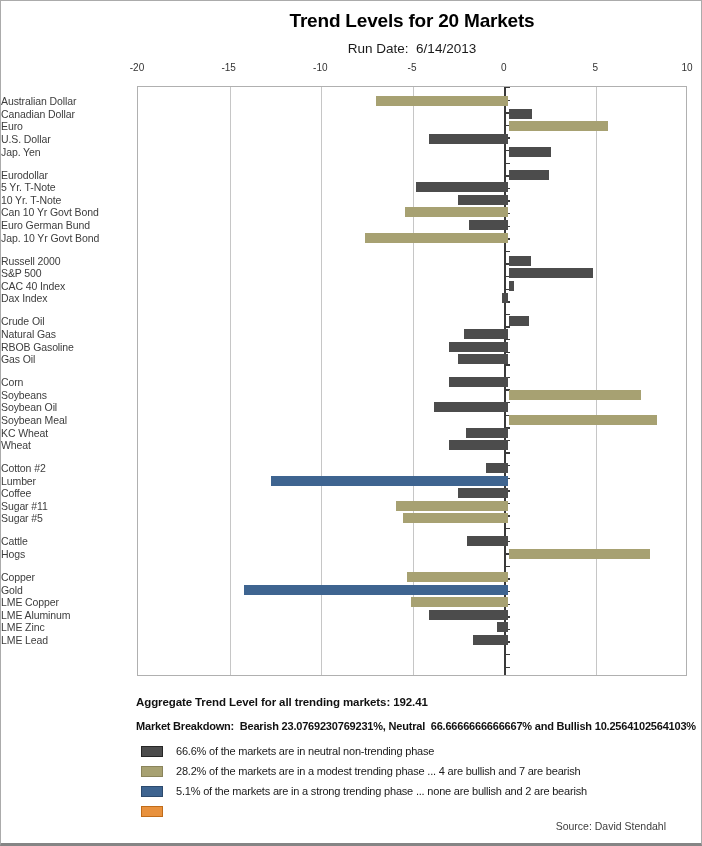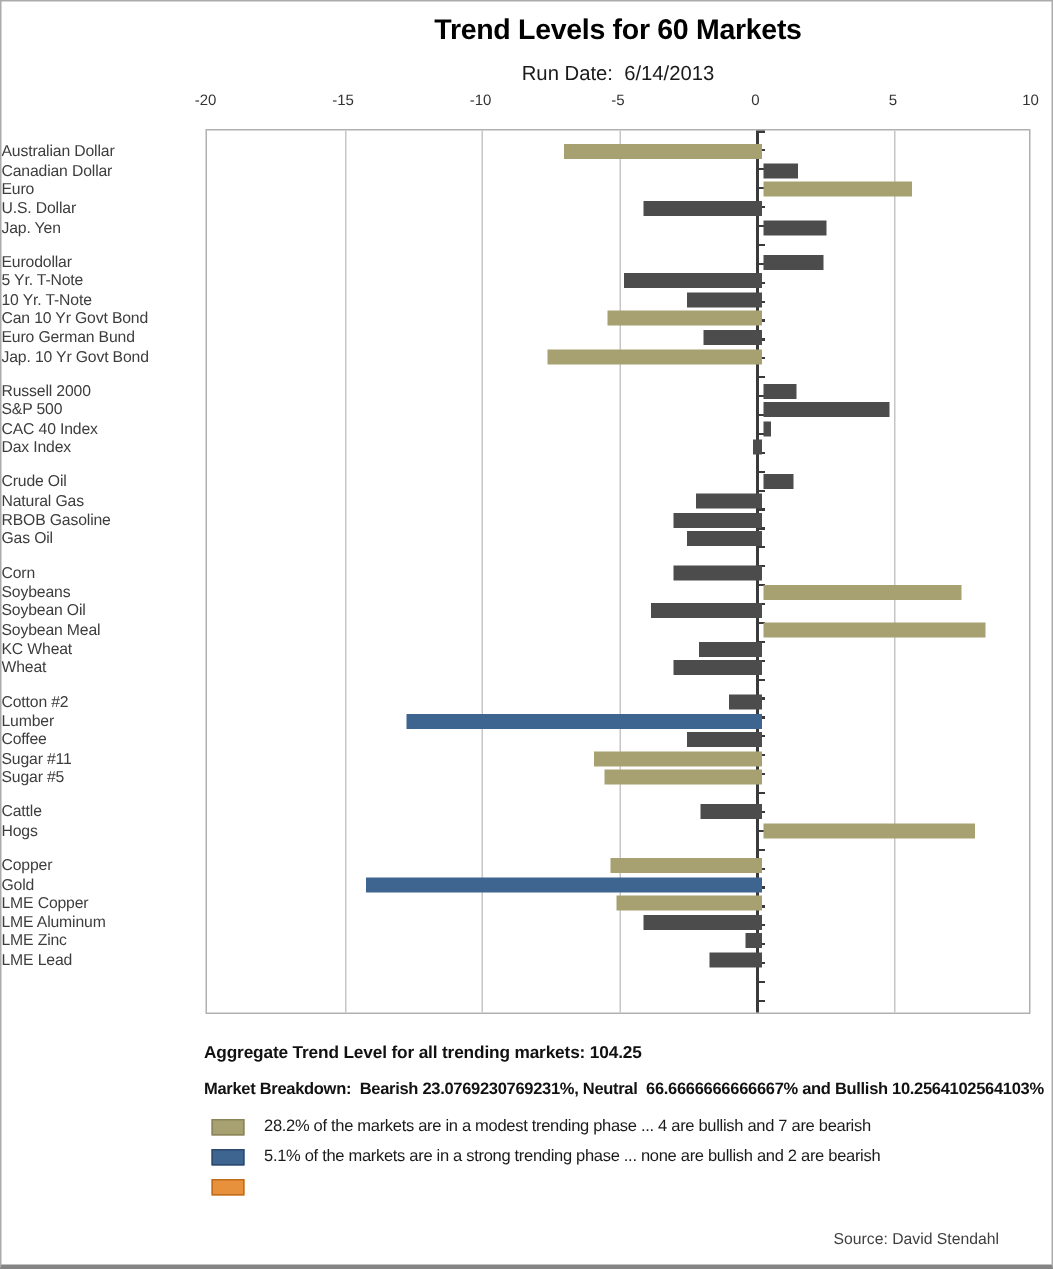--- a/index.html
+++ b/index.html
@@ -57,21 +57,21 @@
   }
   .legend-text{font-size:11px;color:#1a1a1a;white-space:pre;letter-spacing:-0.2px;}
   #source-credit{
     position:absolute;right:35px;top:819px;font-size:10.5px;color:#404040;
   }
 </style>
 </head>
 <body>
 
 <div id="frame">
-  <div id="chart-title">Trend Levels for 60 Markets</div>
+  <div id="chart-title">Trend Levels for 20 Markets</div>
   <div id="chart-subtitle">Run Date:  6/14/2013</div>
 
   <div id="x-axis-labels">
       <span class="x-tick-label" style="left: 0px;">-20</span>
       <span class="x-tick-label" style="left: 91.6667px;">-15</span>
       <span class="x-tick-label" style="left: 183.333px;">-10</span>
       <span class="x-tick-label" style="left: 275px;">-5</span>
       <span class="x-tick-label" style="left: 366.667px;">0</span>
       <span class="x-tick-label" style="left: 458.333px;">5</span>
       <span class="x-tick-label" style="left: 550px;">10</span>
@@ -317,24 +317,28 @@
         </div>
       </div>
       <div class="market-row">
         <div class="market-label">LME Lead</div>
         <div class="bar-cell" style="margin-left: 3px;">
           <div class="trend-bar" style="left: 331.833px; width: 34.8333px; background: rgb(76, 76, 76);"></div>
         </div>
       </div>
     </div>
 
-  <div id="footer-aggregate">Aggregate Trend Level for all trending markets: 104.25</div>
+  <div id="footer-aggregate">Aggregate Trend Level for all trending markets: 192.41</div>
   <div id="footer-breakdown">Market Breakdown:  Bearish 23.0769230769231%, Neutral  66.6666666666667% and Bullish 10.2564102564103%</div>
 
   <div id="legend">
+      <div class="legend-item">
+        <div class="legend-swatch" style="background: rgb(76, 76, 76); border: 1px solid rgb(38, 38, 38);"></div>
+        <div class="legend-text">66.6% of the markets are in neutral non-trending phase</div>
+      </div>
       <div class="legend-item">
         <div class="legend-swatch" style="background: rgb(167, 161, 114); border: 1px solid rgb(138, 132, 91);"></div>
         <div class="legend-text">28.2% of the markets are in a modest trending phase ... 4 are bullish and 7 are bearish</div>
       </div>
       <div class="legend-item">
         <div class="legend-swatch" style="background: rgb(62, 100, 144); border: 1px solid rgb(44, 74, 110);"></div>
         <div class="legend-text">5.1% of the markets are in a strong trending phase ... none are bullish and 2 are bearish</div>
       </div>
       <div class="legend-item">
         <div class="legend-swatch" style="background: rgb(232, 145, 61); border: 1px solid rgb(192, 108, 26);"></div>

